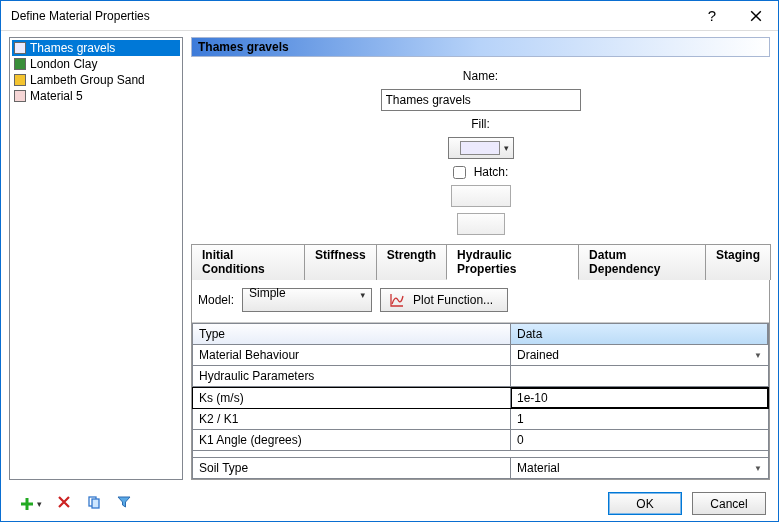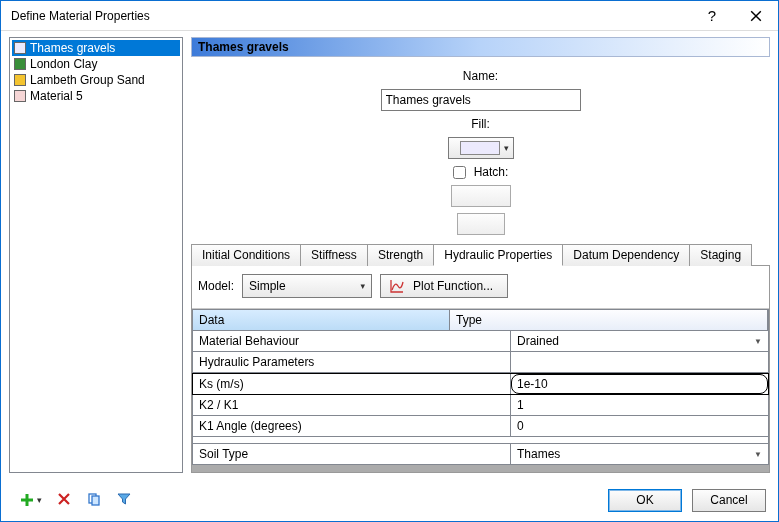--- a/index.html
+++ b/index.html
@@ -18,40 +18,40 @@
   .main { flex: 1; margin: 6px 8px 6px 4px; display: flex; flex-direction: column; }
   .header-grad { height: 20px; background: linear-gradient(to right, #3d7bd9, #b7d3f9, #fff); color: #000; font-weight: bold; padding: 2px 6px; border: 1px solid #a9b8d4; }
   .name-row { display: flex; align-items: center; gap: 6px; margin: 12px 2px 6px 2px; flex-direction: column; }
   .name-row label { color: #000; }
   .name-input { width: 200px; height: 22px; border: 1px solid #7a7a7a; padding: 2px 4px; }
   .fill-combo { width: 66px; height: 22px; border: 1px solid #7a7a7a; background: linear-gradient(#fdfdfd,#e9e9e9); display:flex; align-items:center; justify-content:flex-end; padding-right:4px; }
   .fill-swatch { width:40px; height:14px; background:#eceafd; border:1px solid #888; margin-right:4px;}
   .hatch-check { display: flex; align-items: center; gap: 8px; }
   .hatch-check input { margin:0; }
   .small-combo { width: 60px; height: 22px; border: 1px solid #aaa; background: linear-gradient(#fdfdfd,#eee); }
-  .tabs { display: flex; border-bottom: 1px solid #999; margin-top: 2px; }
+  .tabs { display: flex; border-bottom: 1px solid #999; margin-top: 2px; font-weight: bold; }
   .tab { padding: 3px 10px; border: 1px solid #999; border-bottom: none; background: linear-gradient(#fdfdfd,#ececec); margin-right: -1px; cursor: default; position: relative; top: 1px; }
   .tab.active { background: #fff; border-bottom: 1px solid #fff; z-index: 2; }
   .tab-body { border: 1px solid #999; border-top: none; flex: 1; background: #ababab; display: flex; flex-direction: column; }
   .model-row { display: flex; align-items: center; gap: 8px; background: #fff; padding: 8px 6px 10px 6px; border-bottom:1px solid #c9c9c9;}
-  .model-combo { width: 130px; height: 22px; border: 1px solid #7a7a7a; background: linear-gradient(#fdfdfd,#e9e9e9); display: flex; align-items: center; justify-content: space-between; padding: 11px 6px; }
+  .model-combo { width: 130px; height: 22px; border: 1px solid #7a7a7a; background: linear-gradient(#fdfdfd,#e9e9e9); display: flex; align-items: flex-end; justify-content: space-between; padding: 11px 6px; }
   .plot-btn { height: 24px; border: 1px solid #7a7a7a; background: linear-gradient(#fdfdfd,#e9e9e9); display: flex; align-items: center; gap: 8px; padding: 0 14px 0 8px; }
   .grid { background:#fff; }
   .grid-head { display:flex; border:1px solid #828790; }
   .grid-head .cell { background: linear-gradient(#fdfdff,#e8eef9); border-right:1px solid #828790; padding:3px 6px; font-weight:normal; }
   .cell.type { width: 318px; }
   .cell.data { flex:1; background: linear-gradient(#d7ecff,#bcdcf7); }
   .grid-row { display:flex; border:1px solid #828790; border-top:none; background:#fff; }
   .grid-row .lcell { width:318px; border-right:1px solid #828790; padding:3px 6px; }
   .grid-row .rcell { flex:1; padding:3px 6px; display:flex; align-items:center; justify-content:space-between; }
   .grid-row.section .lcell { font-weight:normal; }
   .grid-row.section { background:#fff; }
   .grid-row.sub .lcell { }
   .grid-row.focus { border:1px solid #000; }
-  .grid-row.focus .rcell { outline:1px solid #000; outline-offset:-1px;border-radius:8px; }
+  .grid-row.focus .rcell { outline:1px solid #000; outline-offset:-1px; }
   .dd-arrow { font-size:8px; color:#555; }
   .grid-fill { flex:1; background:#ababab; }
   .footer { height: 42px; border-top: 0; display: flex; align-items: center; padding: 0 12px; gap: 10px; }
   .footer-left { display:flex; gap:14px; align-items:center; flex:1; padding-left:6px;}
   .btn { width: 74px; height: 23px; border: 1px solid #7a7a7a; background: linear-gradient(#fdfdfd,#e6e6e6); display:flex; align-items:center; justify-content:center; }
   .btn.default { border: 1px solid #0078d7; box-shadow: inset 0 0 0 1px #7eb7e8; }
   .icon16 { width:16px; height:16px; }
   .chev { font-size:9px; color:#333; }
 </style>
 </head>
@@ -133,22 +133,22 @@
             <svg class="icon16" viewBox="0 0 16 16">
               <path d="M2 2 V14 H14" stroke="#c33" stroke-width="1.3" fill="none"></path>
               <path d="M3 12 Q6 3 9 8 T14 4" stroke="#c33" stroke-width="1.3" fill="none"></path>
             </svg>
             <span>Plot Function...</span>
           </div>
         </div>
 
         <div class="grid">
           <div class="grid-head">
+            <div class="cell type">Type</div>
             <div class="cell data">Data</div>
-            <div class="cell type">Type</div>
           </div>
           <div id="grid-rows">
               <div class="grid-row">
                 <div class="lcell">Material Behaviour</div>
                 <div class="rcell">
                   <span>Drained</span>
                   <span class="dd-arrow">▼</span>
                 </div>
               </div>
               <div class="grid-row section">
@@ -176,21 +176,21 @@
                 </div>
               </div>
               <div class="grid-row section">
                 <div class="rcell">
                   <span></span>
                 </div>
               </div>
               <div class="grid-row sub">
                 <div class="lcell">Soil Type</div>
                 <div class="rcell">
-                  <span>Thames</span>
+                  <span>Material</span>
                   <span class="dd-arrow">▼</span>
                 </div>
               </div>
             </div>
         </div>
         <div class="grid-fill"></div>
       </div>
     </div>
   </div>
 

